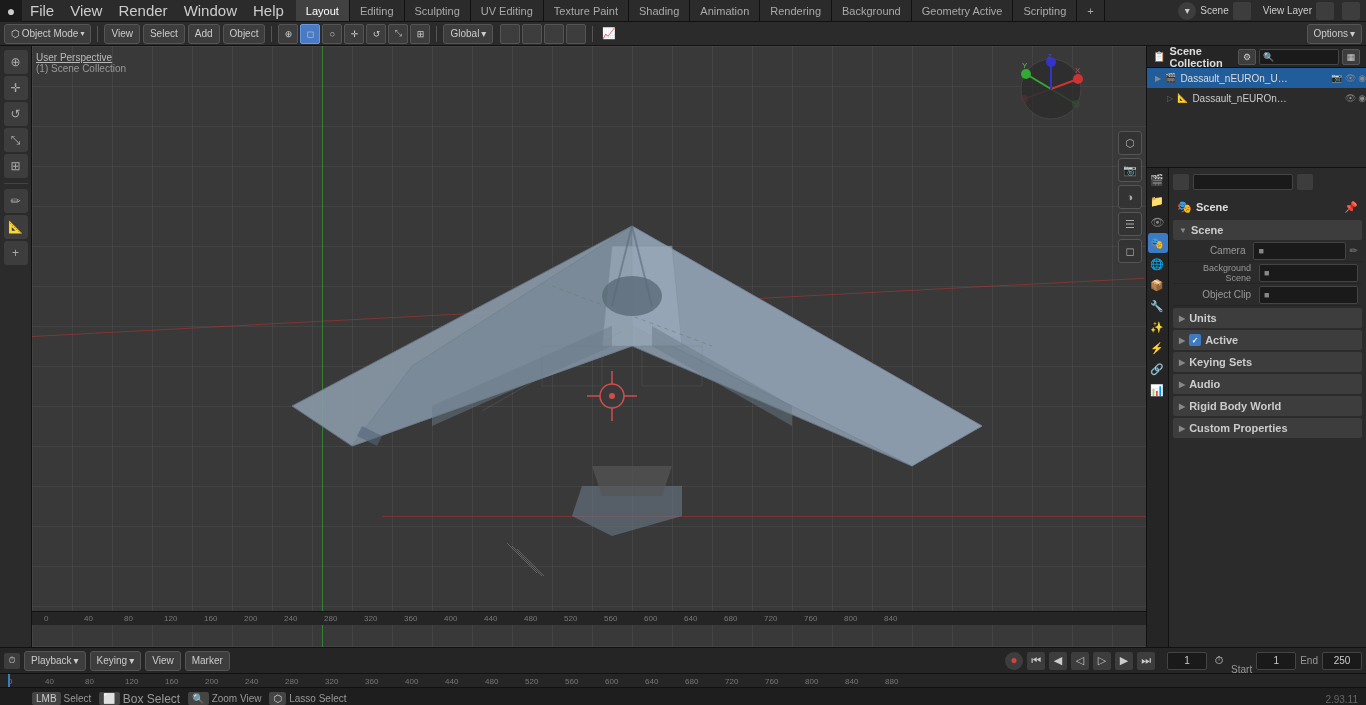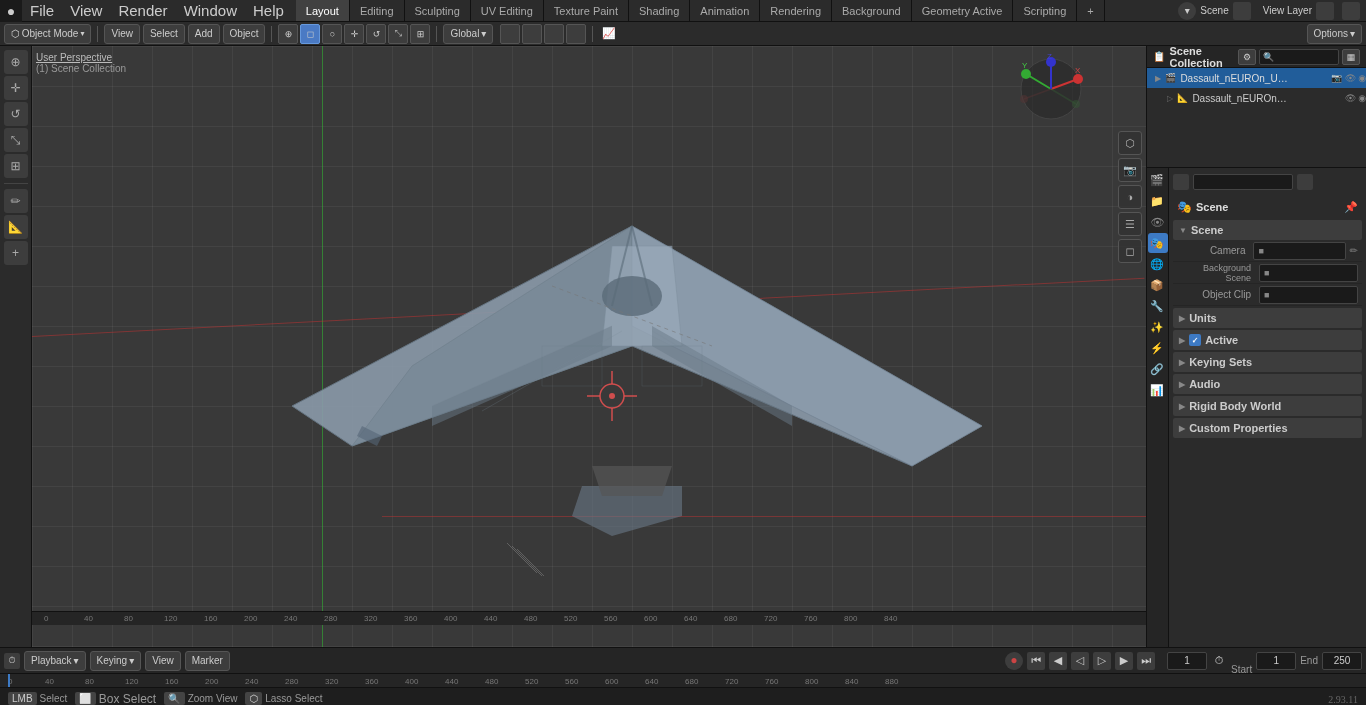--- a/index.html
+++ b/index.html
@@ -799,33 +799,33 @@
       <div style="position:absolute;top:3px;left:845px;font-size:8px;color:#777;">840</div>
       <div style="position:absolute;top:3px;left:885px;font-size:8px;color:#777;">880</div>
 
       <div style="position:absolute;top:0;left:8px;width:2px;height:100%;background:#3d7ac4;"></div>
     </div>
   </div>
 </div>
 
 <div id="status-bar">
   <div style="display:flex;align-items:center;gap:8px;">
-    <div style="display:flex;align-items:center;gap:3px;">
+    <div style="display:flex;align-items:center;gap:3px;margin-left:24px;">
       <span style="color:#ccc;font-size:10px;background:#444;padding:1px 4px;border-radius:2px;">LMB</span>
       <span style="font-size:10px;color:#999;">Select</span>
     </div>
     <div style="display:flex;align-items:center;gap:3px;">
       <span style="color:#ccc;font-size:10px;background:#444;padding:1px 4px;border-radius:2px;">⬜</span>
       <span style="font-size:12px;color:#999;">Box Select</span>
     </div>
     <div style="display:flex;align-items:center;gap:3px;">
       <span style="color:#ccc;font-size:10px;background:#444;padding:1px 4px;border-radius:2px;">🔍</span>
       <span style="font-size:10px;color:#999;">Zoom View</span>
     </div>
     <div style="display:flex;align-items:center;gap:3px;">
       <span style="color:#ccc;font-size:10px;background:#444;padding:1px 4px;border-radius:2px;">⬡</span>
       <span style="font-size:10px;color:#999;">Lasso Select</span>
     </div>
   </div>
-  <div style="margin-left:auto;font-family:Liberation Serif, serif;">
+  <div style="margin-left:auto;">
     <span style="font-size:10px;color:#666;">2.93.11</span>
   </div>
 </div>
 
 </body></html>

